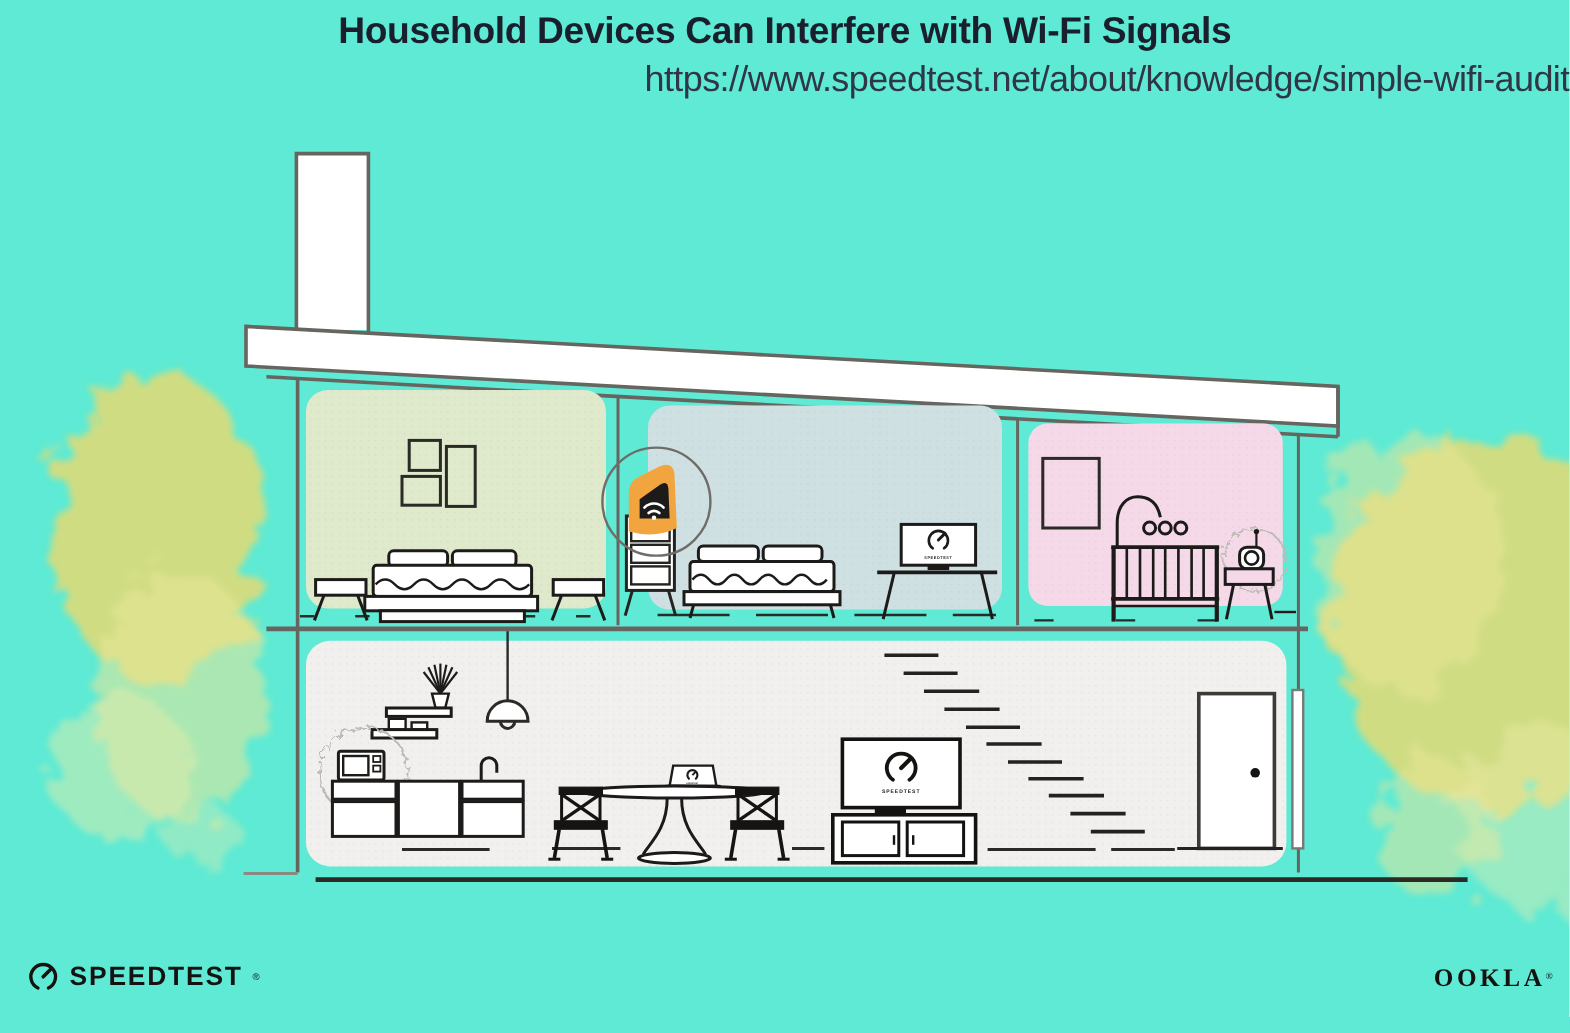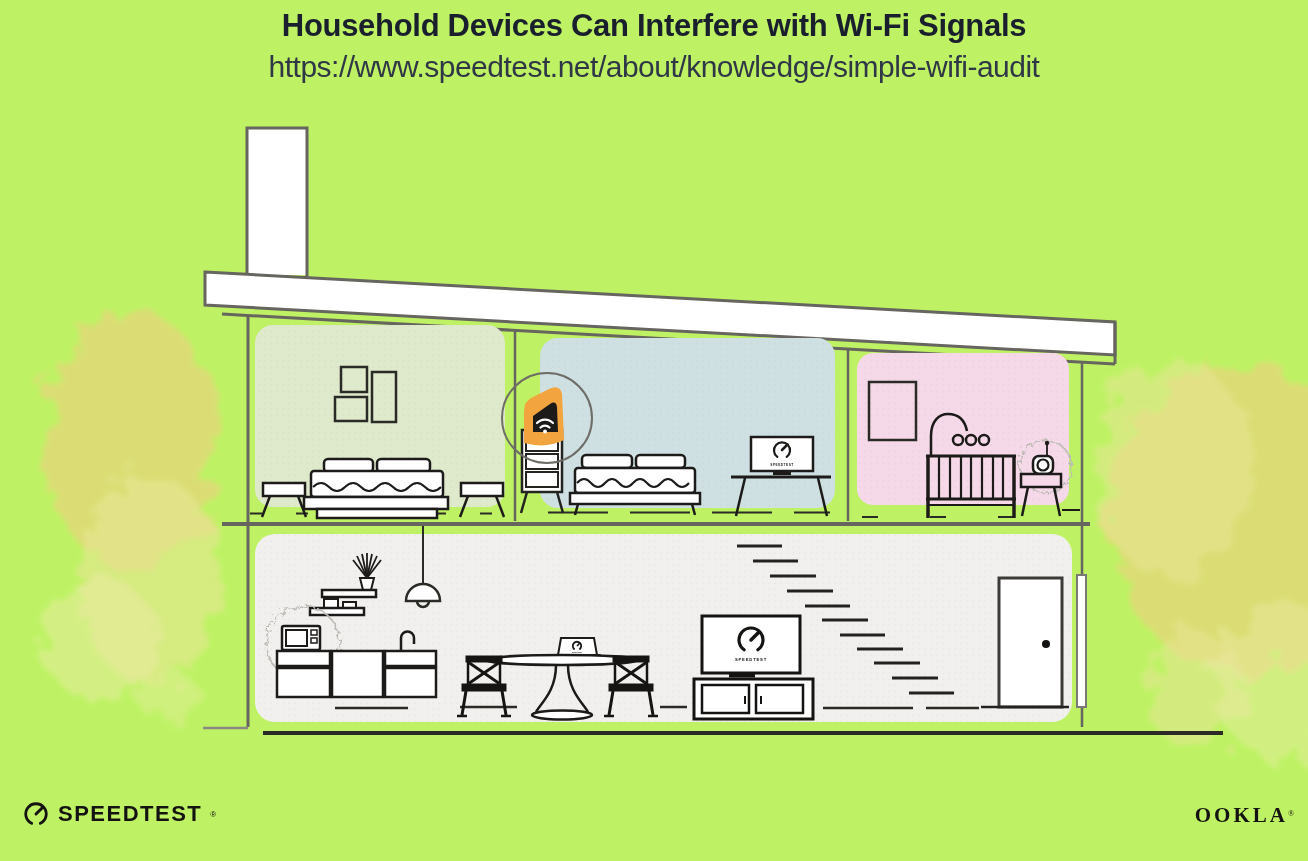--- a/index.html
+++ b/index.html
@@ -1,20 +1,20 @@
 <!DOCTYPE html>
 <html><head>
 <meta charset="utf-8">
 <style>
   html,body{margin:0;padding:0;background:#ffffff;}
-  .canvas{position:relative;width:1308px;height:861px;background:#bef264;overflow:hidden;
+  .canvas{position:relative;width:1308px;height:861px;background:#5eead4;overflow:hidden;
           font-family:"Liberation Sans",sans-serif;}
   .hdr{position:absolute;top:0;left:0;width:100%;text-align:center;}
   .hdr-title{margin:8px 0 0 0;font-size:31px;font-weight:800;letter-spacing:-0.3px;color:#1a1f2d;}
-  .hdr-url{margin:6px 0 0 0;font-size:30px;font-weight:400;letter-spacing:-0.5px;color:#2f3646;}
+  .hdr-url{margin:6px 0 0 0;font-size:30px;font-weight:400;letter-spacing:-0.5px;color:#2f3646;text-align:right;}
   svg.scene{position:absolute;top:0;left:0;}
   .ftr-left{position:absolute;left:22px;top:800px;display:flex;align-items:center;gap:8px;color:#141311;}
   .ftr-left .word{font-size:22px;font-weight:800;letter-spacing:1.5px;}
   .ftr-left sup,.ftr-right sup{font-size:8px;vertical-align:super;font-weight:400;}
   .ftr-right{position:absolute;right:14px;top:803px;color:#141311;font-family:Liberation Serif, serif;}
   .ftr-right .word{font-size:21px;font-weight:700;letter-spacing:3px;}
 </style>
 </head>
 <body>
 

